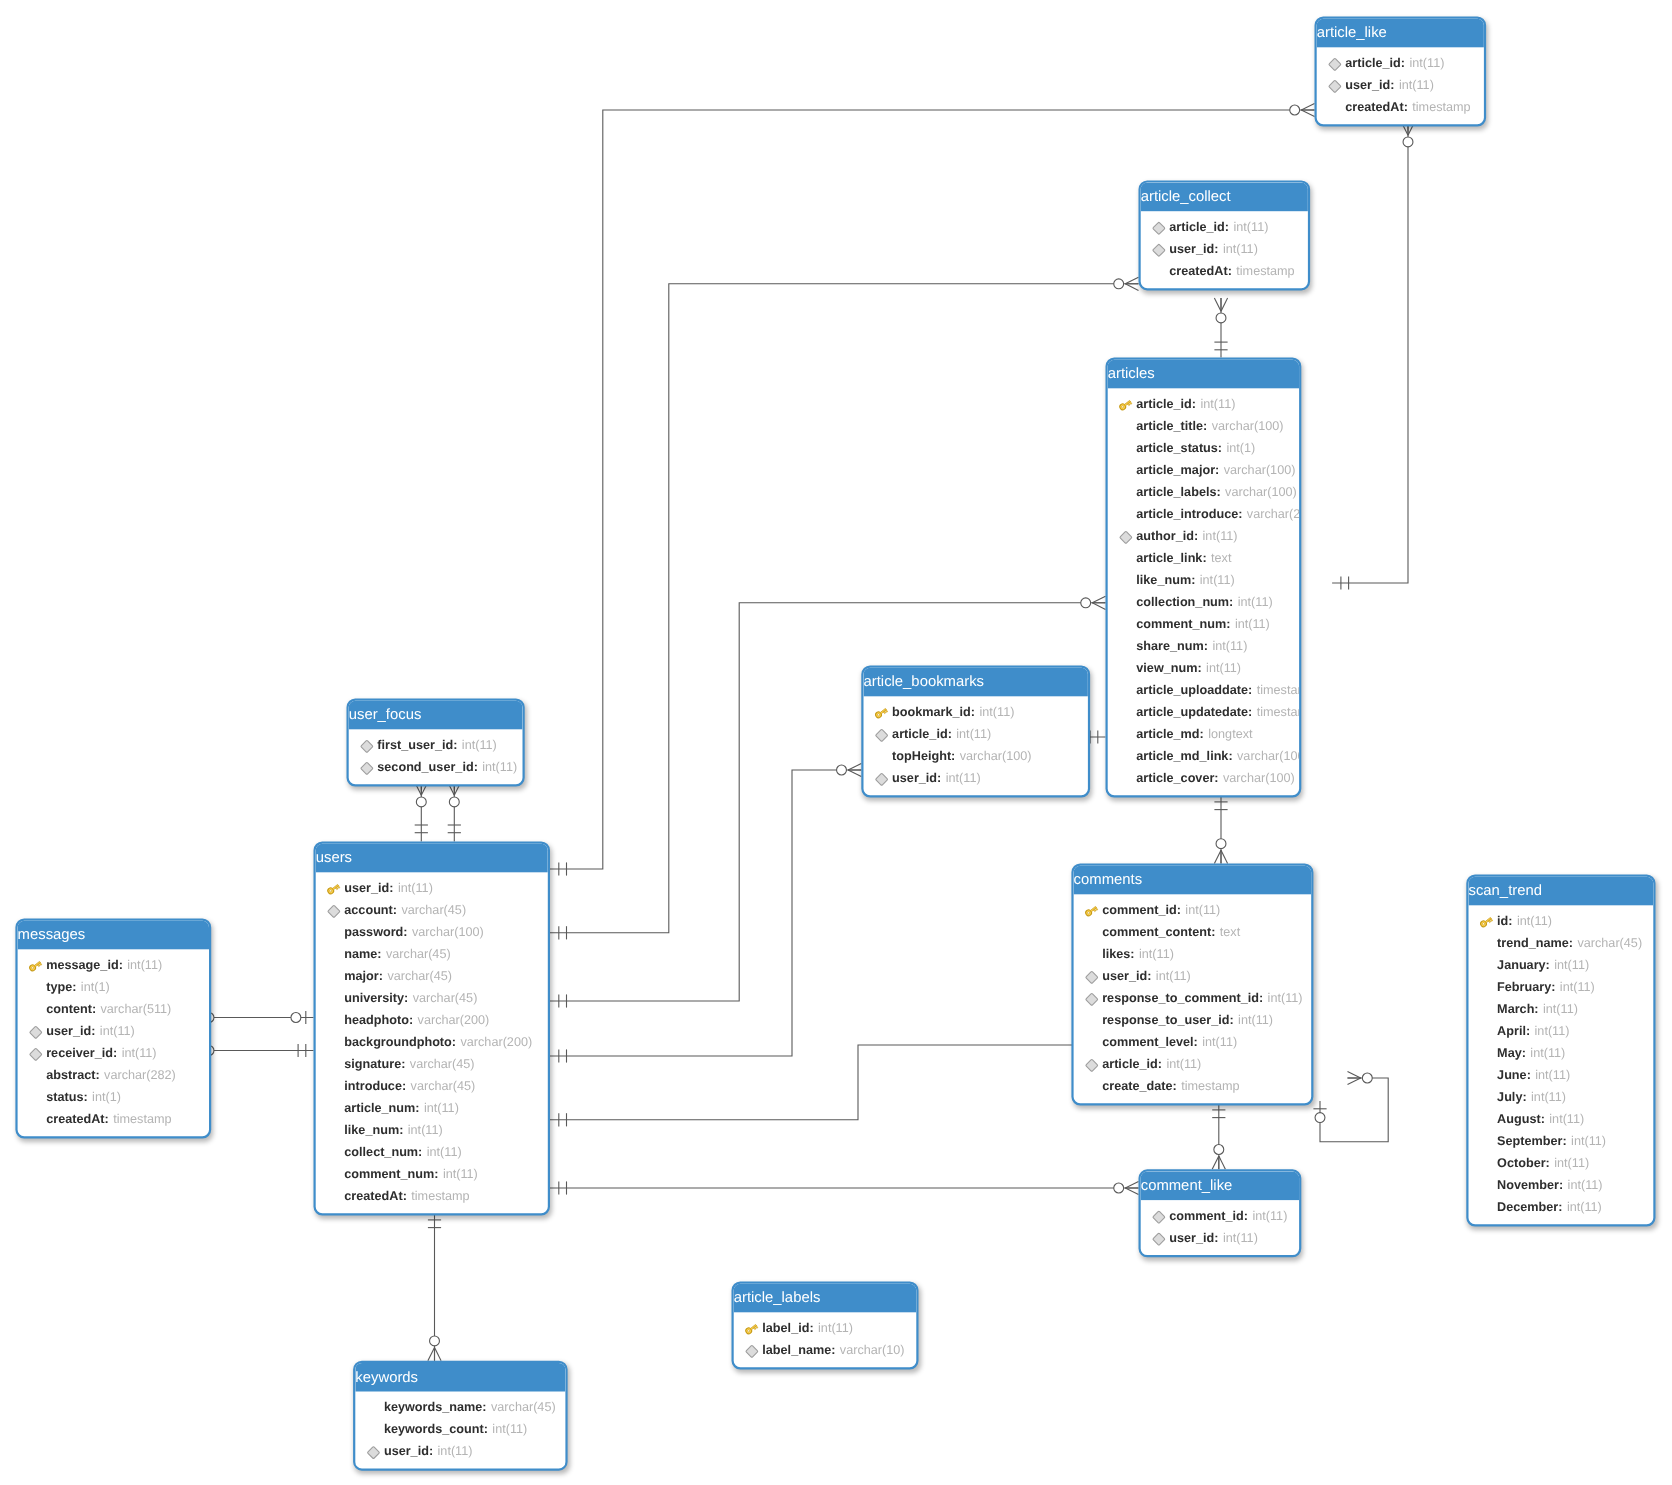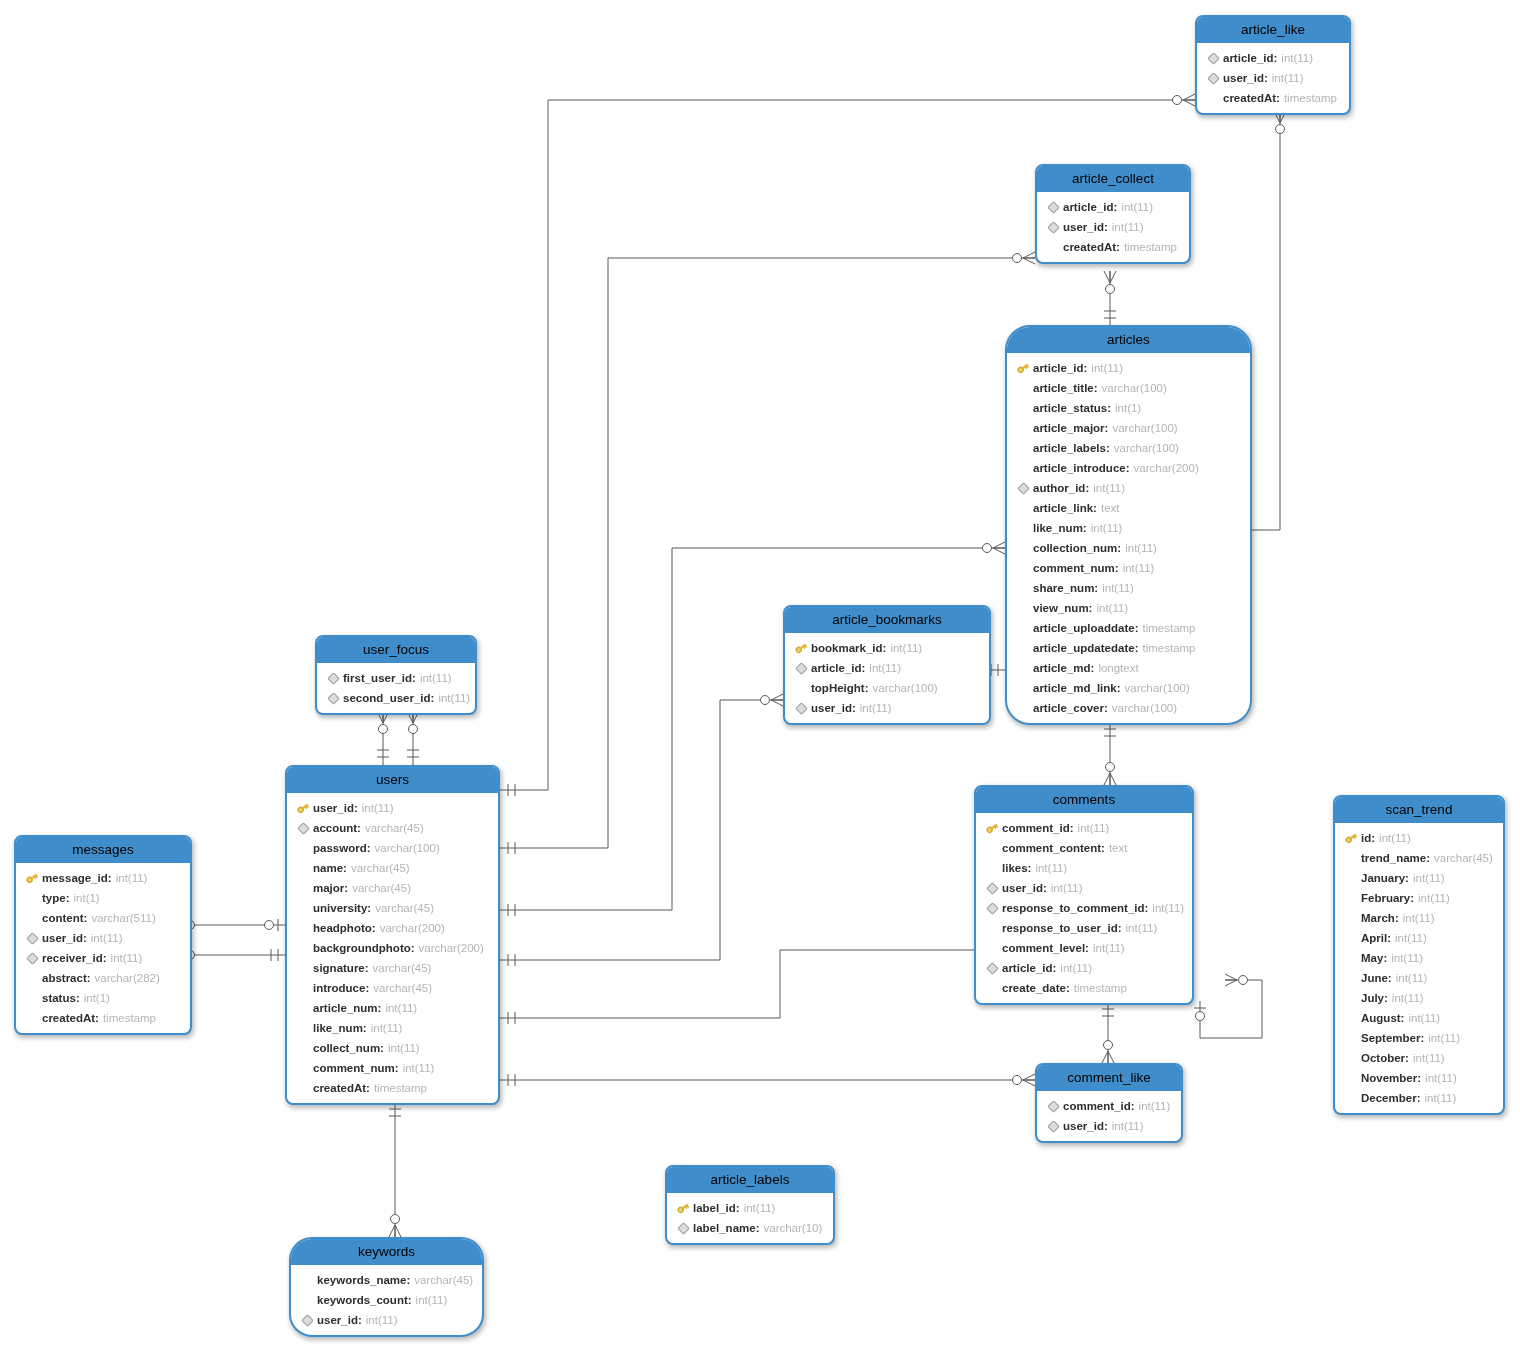--- a/index.html
+++ b/index.html
@@ -15,22 +15,22 @@
     position:absolute;
     background:#ffffff;
     border:2px solid #3F8DCA;
     border-radius:8px;
     box-shadow:1.5px 2.5px 5px rgba(0,0,0,0.28);
     overflow:hidden;
     box-sizing:border-box;
   }
   .entity-header{
     background:#3F8DCA;
-    color:#000000;
-    text-align:center;
+    color:#ffffff;
+    text-align:left;
     font-size:13.5px;
     height:26px;
     line-height:25px;
     white-space:nowrap;
   }
   .entity-body{padding:5px 6px 5px 6px;}
   .field-row{
     height:20px;
     line-height:20px;
     font-size:11.5px;
@@ -273,21 +273,21 @@
           <span class="fname">user_id</span>
           <span class="ftype">int(11)</span>
         </div>
         <div class="field-row">
           <span class="ficon"></span>
           <span class="fname">createdAt</span>
           <span class="ftype">timestamp</span>
         </div>
       </div>
     </div>
-    <div class="entity" style="left: 1005px; top: 325px; width: 247px; border-radius: 25px;">
+    <div class="entity" style="left: 1005px; top: 325px; width: 178px;">
       <div class="entity-header">articles</div>
       <div class="entity-body">
         <div class="field-row">
           <span class="ficon">
             <svg viewBox="0 0 16 16" width="14" height="14" aria-hidden="true">
               <g transform="rotate(-38 8 8)">
                 <circle cx="4.6" cy="8" r="3" fill="#FFD24D" stroke="#C79B18" stroke-width="1.1"></circle>
                 <circle cx="4.6" cy="8" r="1.1" fill="#fff" stroke="#C79B18" stroke-width="0.6"></circle>
                 <rect x="7" y="7.2" width="7.4" height="1.7" rx="0.5" fill="#FFD24D" stroke="#C79B18" stroke-width="0.7"></rect>
                 <rect x="10.4" y="8.6" width="1.3" height="2.3" fill="#FFD24D" stroke="#C79B18" stroke-width="0.7"></rect>
@@ -786,21 +786,21 @@
         </div>
         <div class="field-row">
           <span class="ficon">
             <span class="diamond"></span>
           </span>
           <span class="fname">label_name</span>
           <span class="ftype">varchar(10)</span>
         </div>
       </div>
     </div>
-    <div class="entity" style="left: 289px; top: 1237px; width: 195px; border-radius: 23px;">
+    <div class="entity" style="left: 321px; top: 1237px; width: 195px;">
       <div class="entity-header">keywords</div>
       <div class="entity-body">
         <div class="field-row">
           <span class="ficon"></span>
           <span class="fname">keywords_name</span>
           <span class="ftype">varchar(45)</span>
         </div>
         <div class="field-row">
           <span class="ficon"></span>
           <span class="fname">keywords_count</span>

